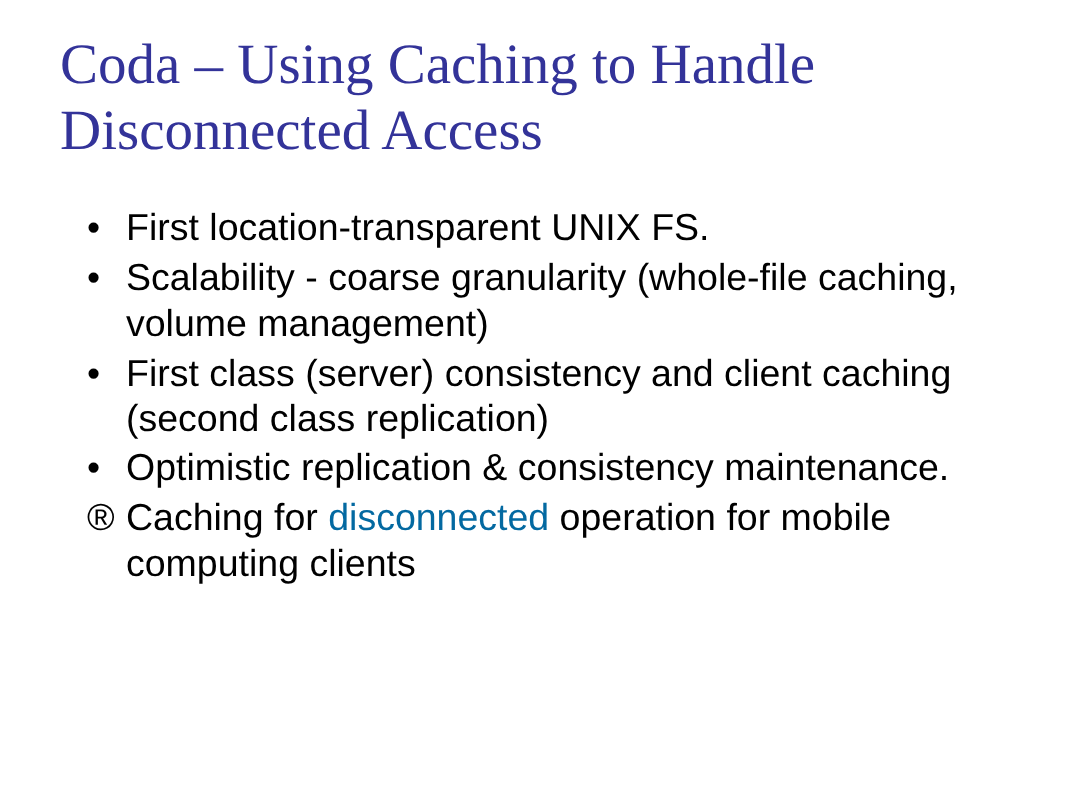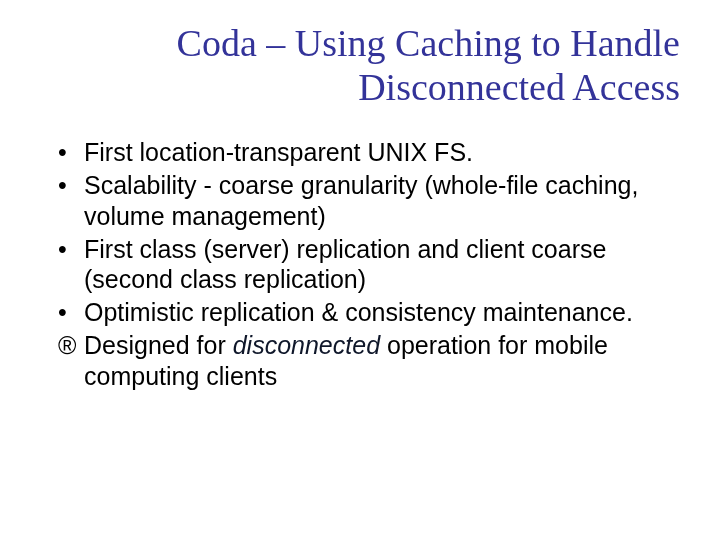--- a/index.html
+++ b/index.html
@@ -14,41 +14,41 @@
     box-sizing: border-box;
     width: 720px;
     height: 540px;
     padding: 22px 40px 20px 40px;
   }
   .title {
     font-family: "Comic Sans MS", "Comic Sans", cursive;
     color: #333399;
     font-size: 38px;
     line-height: 1.15;
-    text-align: right;
+    text-align: left;
     margin: 0 0 28px 0;
     font-weight: 400;
   }
   .body {
     color: #000000;
     font-size: 25px;
     line-height: 1.23;
   }
   .bullet-row {
     display: flex;
     padding-left: 18px;
     margin-bottom: 2px;
   }
   .bullet-mark {
     flex: 0 0 26px;
   }
   .bullet-text {
     flex: 1;
   }
-  .hl { color: #0f172a; font-style: italic; }
+  .hl { color: #0369a1; }
 </style>
 </head>
 <body>
 
 <div class="slide">
   <h1 class="title">Coda – Using Caching to Handle Disconnected Access</h1>
 
   <div class="body">
 
     <div class="bullet-row">
@@ -56,27 +56,27 @@
       <div class="bullet-text">First location-transparent UNIX FS.</div>
     </div>
 
     <div class="bullet-row">
       <div class="bullet-mark">•</div>
       <div class="bullet-text">Scalability - coarse granularity (whole-file caching, volume management)</div>
     </div>
 
     <div class="bullet-row">
       <div class="bullet-mark">•</div>
-      <div class="bullet-text">First class (server) replication and client coarse (second class replication)</div>
+      <div class="bullet-text">First class (server) consistency and client caching (second class replication)</div>
     </div>
 
     <div class="bullet-row">
       <div class="bullet-mark">•</div>
       <div class="bullet-text">Optimistic replication &amp; consistency maintenance.</div>
     </div>
 
     <div class="bullet-row">
       <div class="bullet-mark">®</div>
-      <div class="bullet-text"><span>Designed for </span><span class="hl">disconnected</span><span> operation for mobile computing clients</span></div>
+      <div class="bullet-text"><span>Caching for </span><span class="hl">disconnected</span><span> operation for mobile computing clients</span></div>
     </div>
 
   </div>
 </div>
 
 </body></html>

